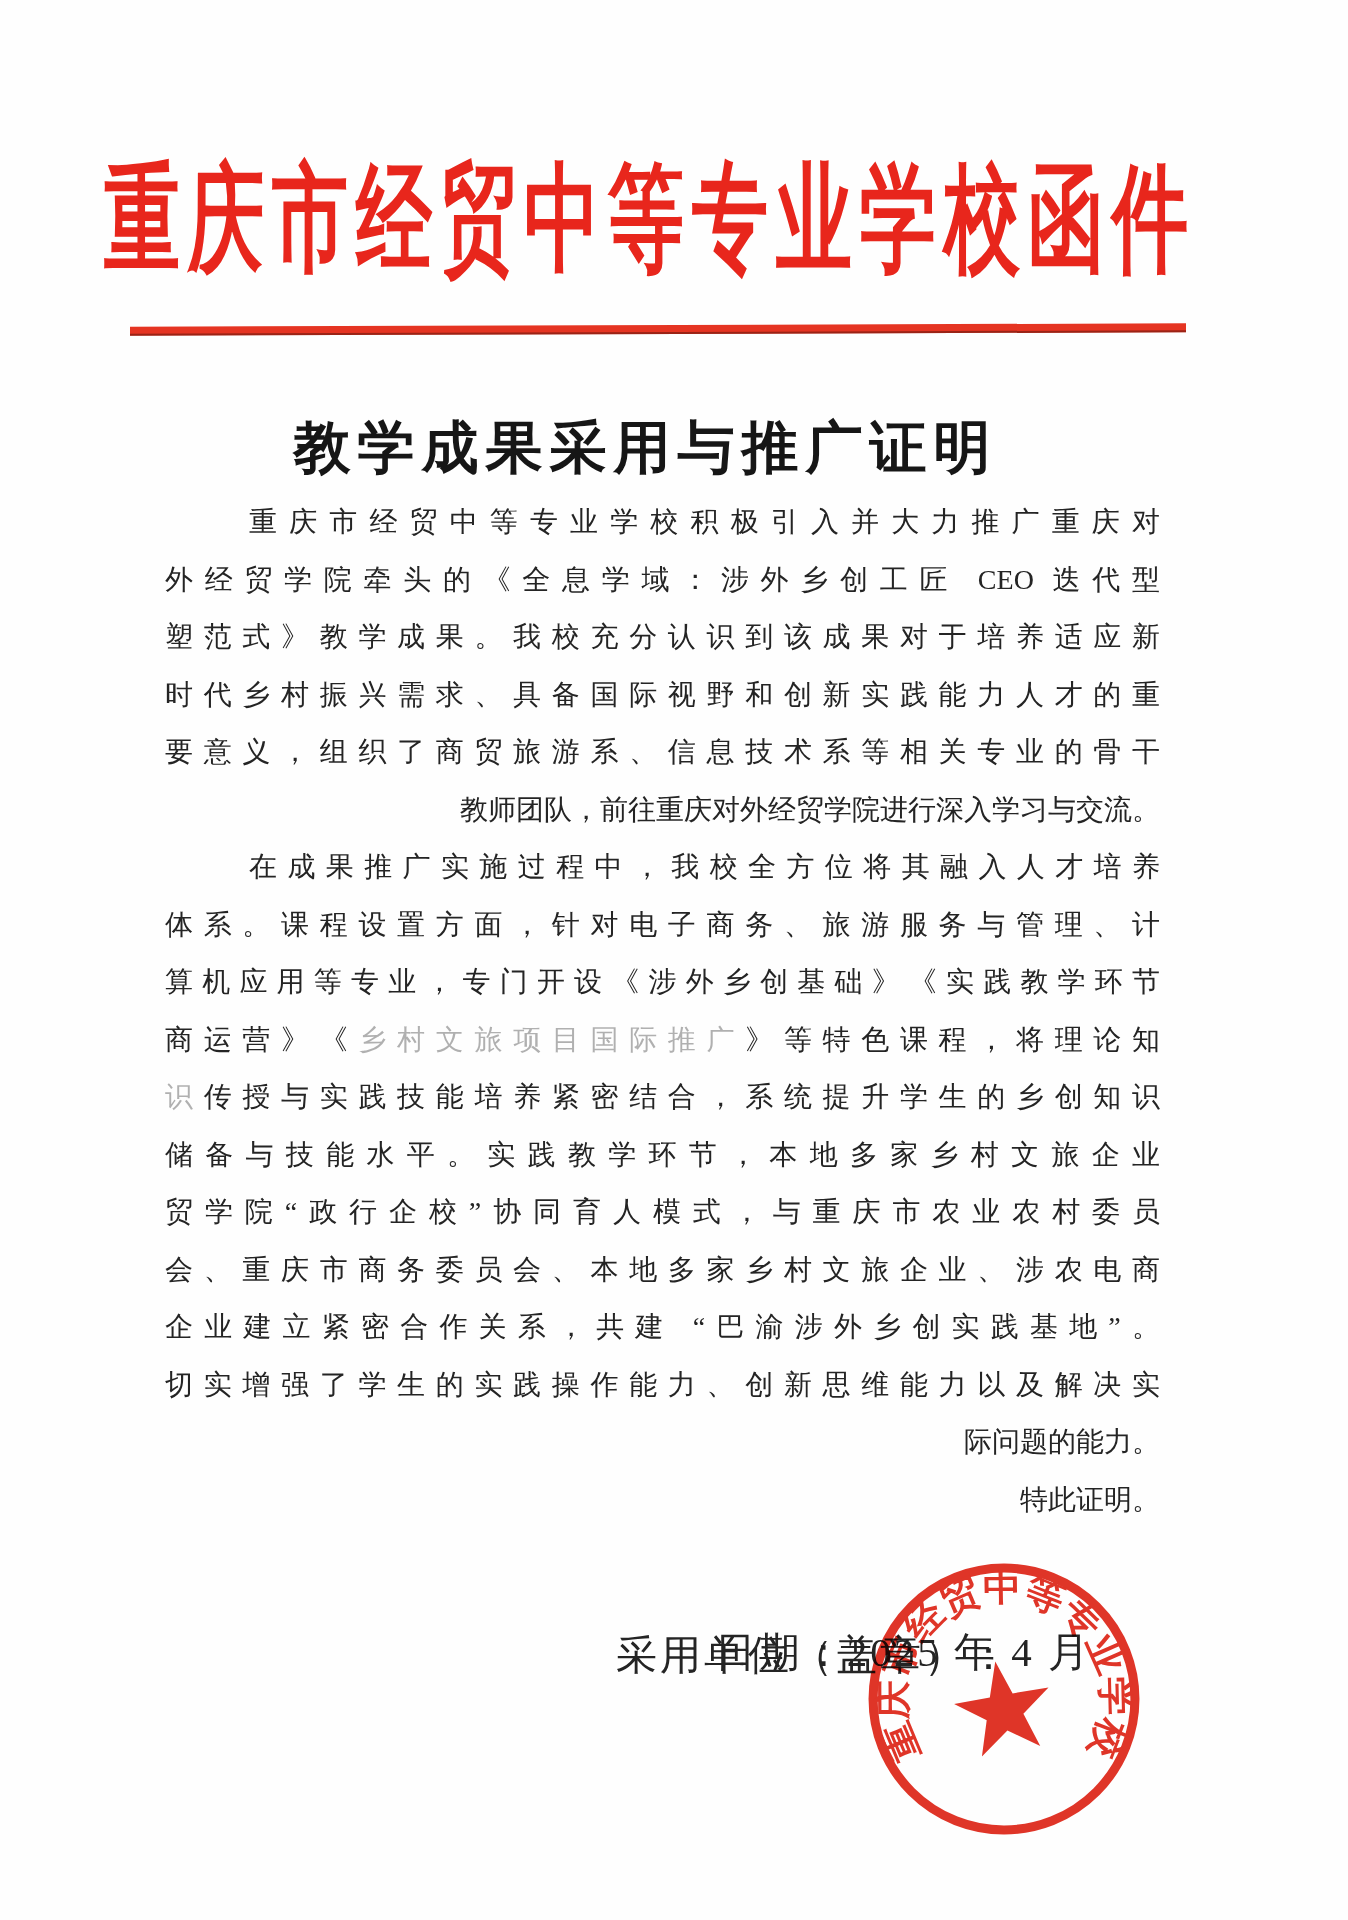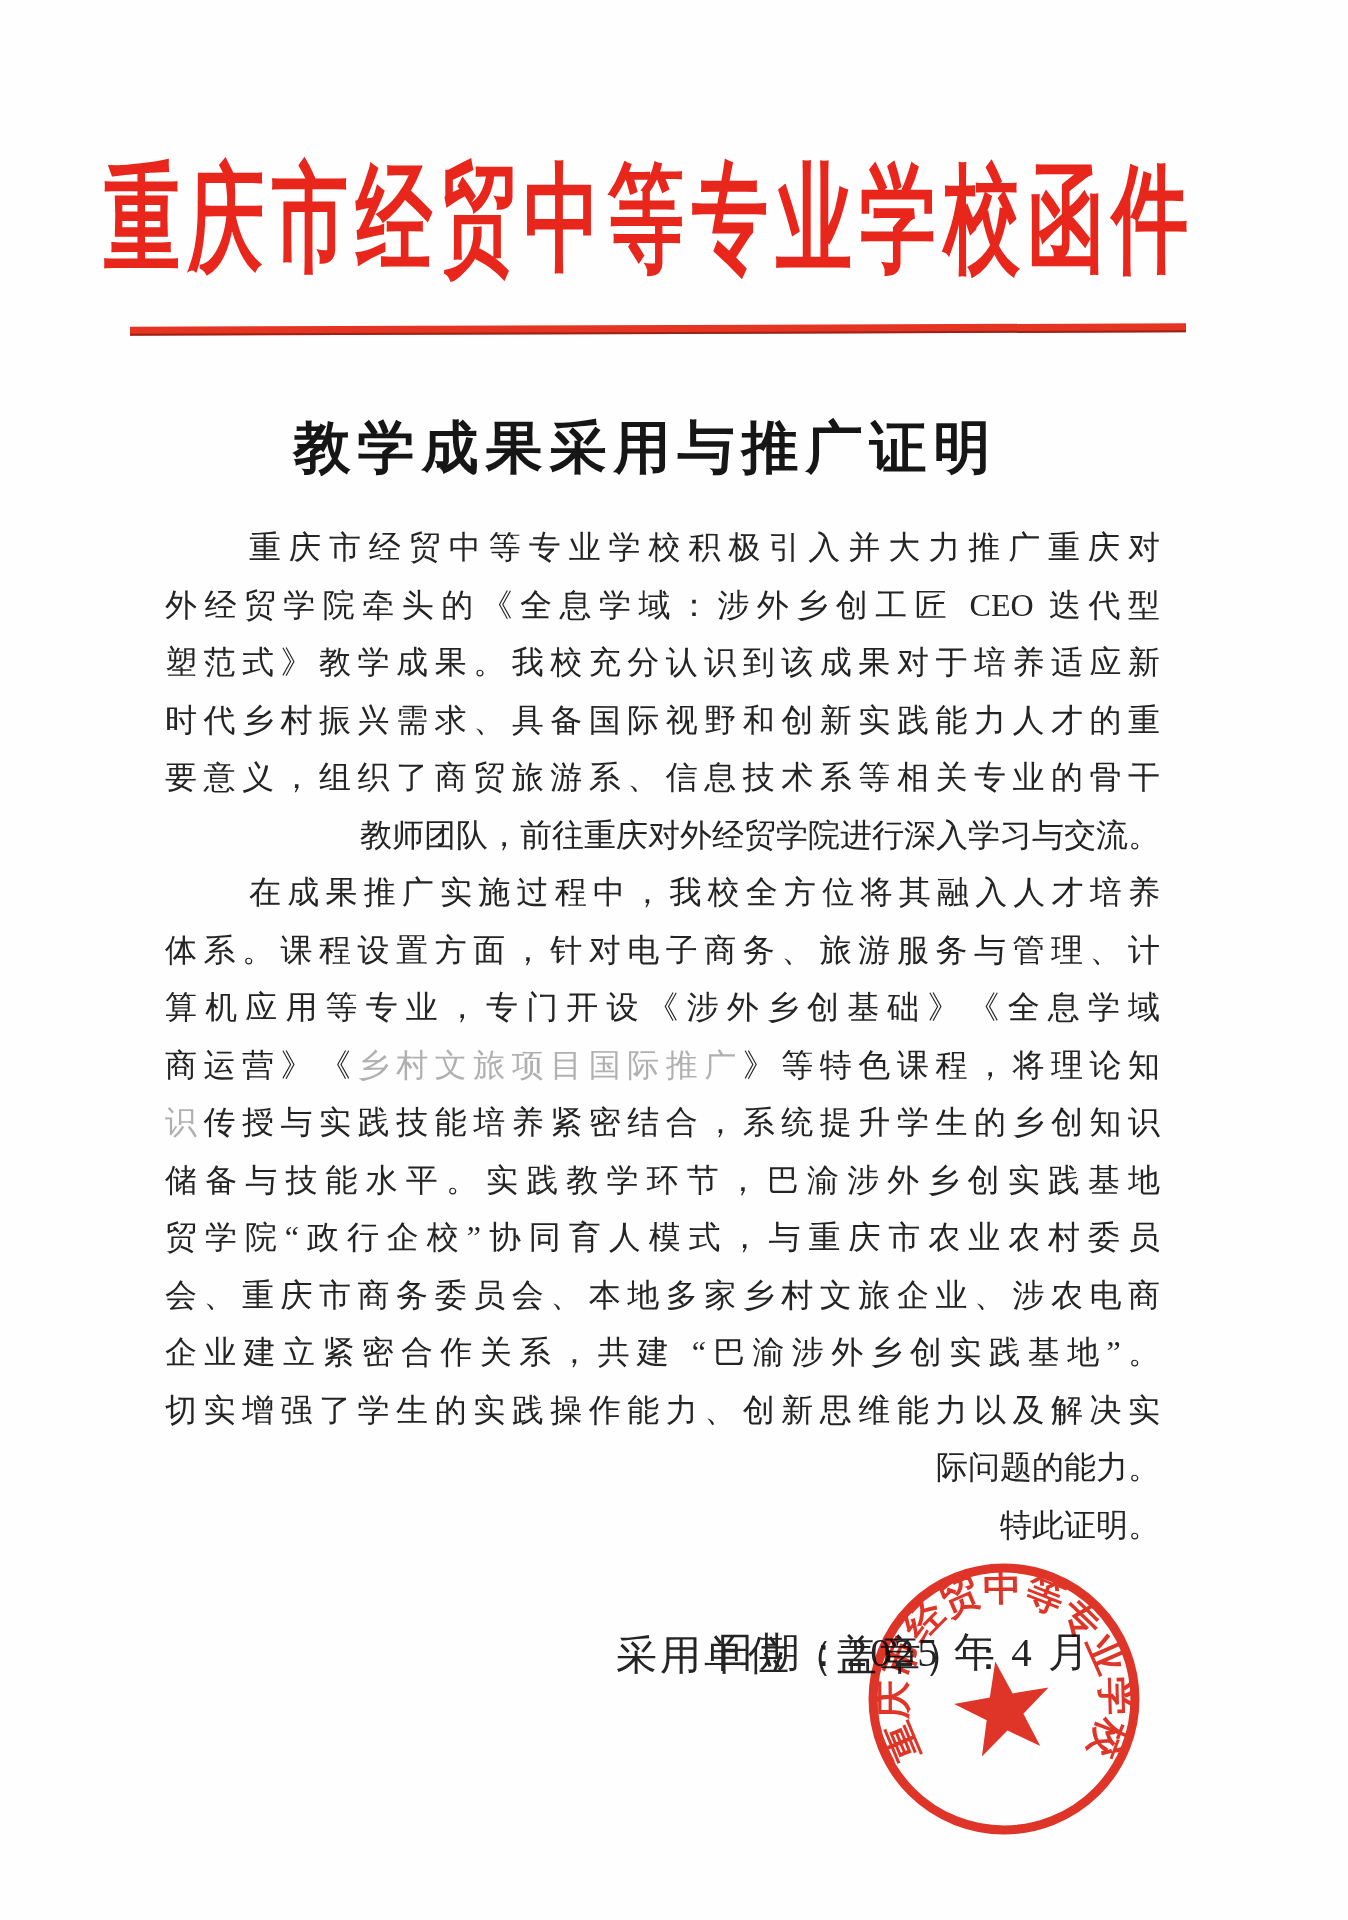--- a/index.html
+++ b/index.html
@@ -43,22 +43,22 @@
     left:148px;top:410px;width:995px;
     text-align:center;
     font-size:57px;font-weight:700;
     letter-spacing:7px;
     color:#161616;
     white-space:nowrap;
   }
   
   .body-text{
     position:absolute;
-    left:165px;top:519px;width:995px;
-    font-size:32px;
+    left:165px;top:493px;width:995px;
+    font-size:28px;
     color:#242424;
   }
   .body-text .line{
     height:57.5px;
     line-height:57.5px;
     white-space:nowrap;
     text-align:right;
   }
   .body-text .line.j{
     text-align:justify;
@@ -105,24 +105,24 @@
 
   <div class="body-text">
       <div class="line j ind">重庆市经贸中等专业学校积极引入并大力推广重庆对</div>
       <div class="line j">外经贸学院牵头的《全息学域：涉外乡创工匠 CEO 迭代型</div>
       <div class="line j">塑范式》教学成果。我校充分认识到该成果对于培养适应新</div>
       <div class="line j">时代乡村振兴需求、具备国际视野和创新实践能力人才的重</div>
       <div class="line j">要意义，组织了商贸旅游系、信息技术系等相关专业的骨干</div>
       <div class="line">教师团队，前往重庆对外经贸学院进行深入学习与交流。</div>
       <div class="line j ind">在成果推广实施过程中，我校全方位将其融入人才培养</div>
       <div class="line j">体系。课程设置方面，针对电子商务、旅游服务与管理、计</div>
-      <div class="line j">算机应用等专业，专门开设《涉外乡创基础》《全息学域</div>
+      <div class="line j">算机应用等专业，专门开设《涉外乡创基础》《实践教学环节</div>
       <div class="line j">商运营》《<span class="faded">乡村文旅项目国际推广</span>》等特色课程，将理论知</div>
       <div class="line j"><span class="faded">识</span>传授与实践技能培养紧密结合，系统提升学生的乡创知识</div>
-      <div class="line j">储备与技能水平。实践教学环节，巴渝涉外乡创实践基地</div>
+      <div class="line j">储备与技能水平。实践教学环节，本地多家乡村文旅企业</div>
       <div class="line j">贸学院“政行企校”协同育人模式，与重庆市农业农村委员</div>
       <div class="line j">会、重庆市商务委员会、本地多家乡村文旅企业、涉农电商</div>
       <div class="line j">企业建立紧密合作关系，共建 “巴渝涉外乡创实践基地”。</div>
       <div class="line j">切实增强了学生的实践操作能力、创新思维能力以及解决实</div>
       <div class="line">际问题的能力。</div>
       <div class="line ind">特此证明。</div>
     </div>
 
   <div class="sig-unit">采用单位（盖章）：</div>
 

